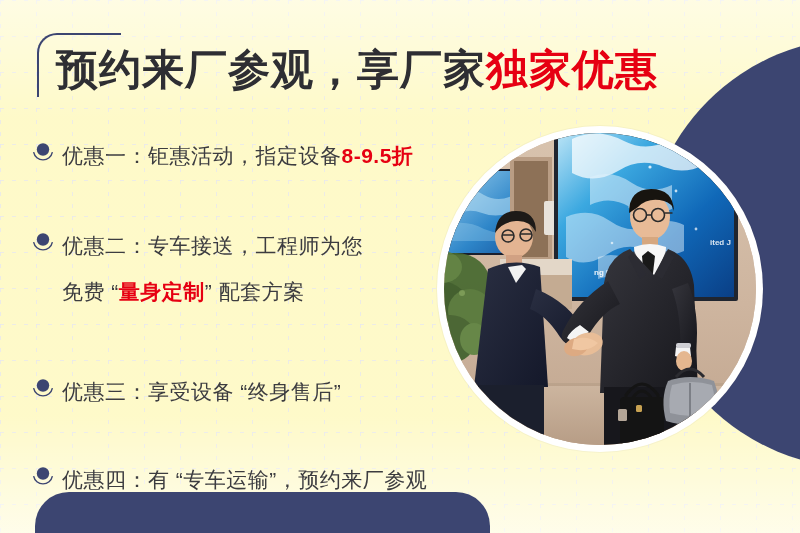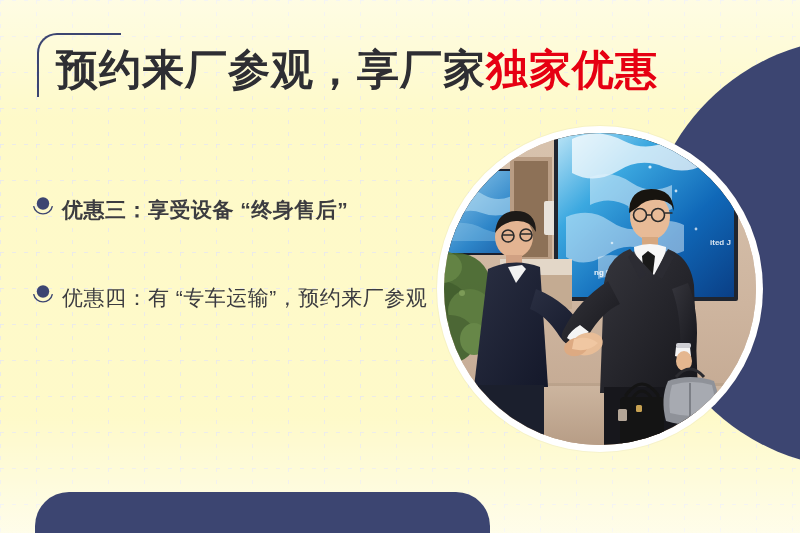--- a/index.html
+++ b/index.html
@@ -112,21 +112,21 @@
     top: 133px;
     width: 430px;
   }
   .bullet-row {
     position: relative;
     display: flex;
     align-items: flex-start;
   }
   .bullet-row.r1 { margin-top: 0px; }
   .bullet-row.r2 { margin-top: 44px; }
-  .bullet-row.r3 { margin-top: 54px; font-weight: bold; }
+  .bullet-row.r3 { margin-top: 54px; }
   .bullet-row.r4 { margin-top: 42px; }
 
   .bullet-icon {
     position: relative;
     flex: 0 0 auto;
     width: 26px;
     height: 26px;
     margin-top: 6px;
     margin-right: 6px;
   }
@@ -220,21 +220,39 @@
   <div class="navy-bar"></div>
 
   <div class="corner-bracket"></div>
 
   <div class="headline">
     <span>预约来厂参观，享厂家</span><span class="accent">独家优惠</span>
   </div>
 
   <div class="bullet-list">
 
-
+    <div class="bullet-row r1">
+      <span class="bullet-icon">
+        <svg viewBox="0 0 26 26" width="26" height="26" aria-hidden="true">
+          <circle cx="13" cy="10.5" r="6.2" fill="#3c4571"></circle>
+          <path d="M3.6 13.2 A 9.6 9.6 0 0 0 22.4 13.2" fill="none" stroke="#3c4571" stroke-width="1.4"></path>
+        </svg>
+      </span>
+      <span class="bullet-text"><span>优惠一：</span><span>钜惠活动，指定设备</span><span class="accent">8-9.5折</span></span>
+    </div>
+
+    <div class="bullet-row r2">
+      <span class="bullet-icon">
+        <svg viewBox="0 0 26 26" width="26" height="26" aria-hidden="true">
+          <circle cx="13" cy="10.5" r="6.2" fill="#3c4571"></circle>
+          <path d="M3.6 13.2 A 9.6 9.6 0 0 0 22.4 13.2" fill="none" stroke="#3c4571" stroke-width="1.4"></path>
+        </svg>
+      </span>
+      <span class="bullet-text"><span>优惠二：</span><span>专车接送，工程师为您</span><span class="line2"><span>免费 “</span><span class="accent">量身定制</span><span>” 配套方案</span></span></span>
+    </div>
 
     <div class="bullet-row r3">
       <span class="bullet-icon">
         <svg viewBox="0 0 26 26" width="26" height="26" aria-hidden="true">
           <circle cx="13" cy="10.5" r="6.2" fill="#3c4571"></circle>
           <path d="M3.6 13.2 A 9.6 9.6 0 0 0 22.4 13.2" fill="none" stroke="#3c4571" stroke-width="1.4"></path>
         </svg>
       </span>
       <span class="bullet-text"><span>优惠三：</span><span>享受设备 “终身售后”</span></span>
     </div>

